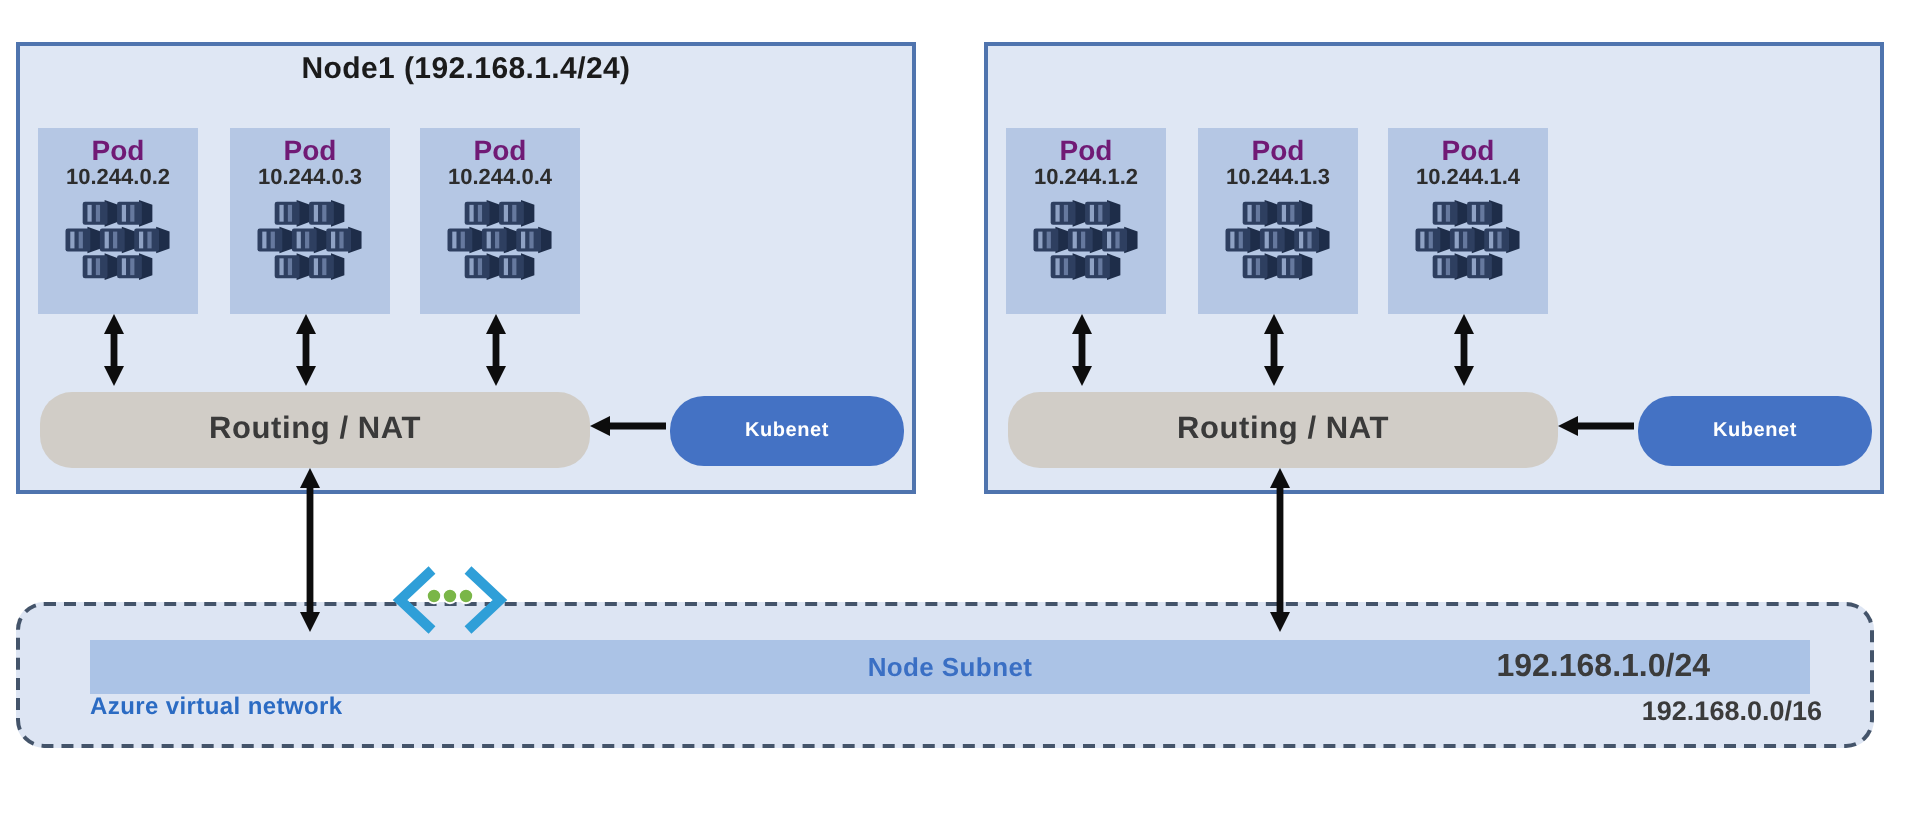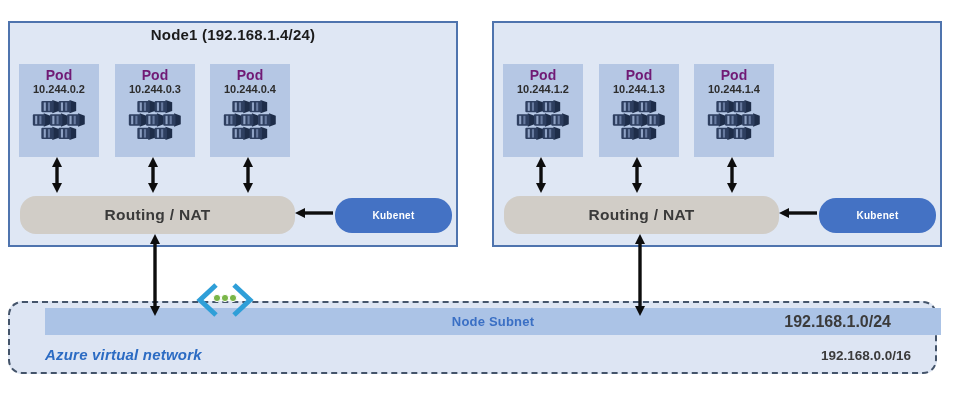--- a/index.html
+++ b/index.html
@@ -15,24 +15,24 @@
   .pod-label{margin-top:4px;font-size:14px;font-weight:700;color:#701a75;line-height:15px;}
   .pod-ip{font-size:11px;font-weight:700;color:#2d2d2d;line-height:13px;}
   .pod-icon{display:block;margin:3px auto 0 auto;width:54px;height:42px;}
 
   
   .routing-bar{position:absolute;left:10px;top:173px;width:275px;height:38px;background:#d1cdc7;display:flex;align-items:center;justify-content:center;font-size:15.5px;font-weight:600;color:#3a3a3a;letter-spacing:.3px;border-radius:16px;}
   .kubenet{position:absolute;left:325px;top:175px;width:117px;height:35px;background:#4472c4;display:flex;align-items:center;justify-content:center;font-size:10px;font-weight:700;color:#ffffff;letter-spacing:.3px;border-radius:17px;}
 
   
   .vnet{position:absolute;left:8px;top:301px;width:929px;height:73px;background:#dde5f3;border:2px dashed #44546a;border-radius:14px;box-sizing:border-box;}
-  .subnet-bar{position:absolute;left:45px;top:308px;width:860px;height:27px;background:#abc3e6;padding-left:36px;}
+  .subnet-bar{position:absolute;left:45px;top:320px;width:860px;height:27px;background:#abc3e6;}
   .subnet-label{position:absolute;left:0;top:0;width:100%;text-align:center;line-height:27px;font-size:13px;font-weight:700;color:#3a6fc4;letter-spacing:.2px;}
   .subnet-cidr{position:absolute;right:50px;top:0;line-height:27px;font-size:16px;font-weight:600;color:#3b3b3b;}
-  .vnet-label{position:absolute;left:45px;top:346px;font-size:15px;font-weight:700;color:#2b6bc3;letter-spacing:.2px;font-style:italic;}
+  .vnet-label{position:absolute;left:45px;top:346px;font-size:12px;font-weight:700;color:#2b6bc3;letter-spacing:.2px;}
   .vnet-cidr{position:absolute;right:45px;top:348px;font-size:13.5px;font-weight:600;color:#3b3b3b;}
 
   
   .arrow{position:absolute;z-index:6;}
   .vnet-icon{position:absolute;left:195px;top:281px;width:60px;height:38px;z-index:7;}
 </style>
 </head>
 <body>
 
 <div id="canvas">

